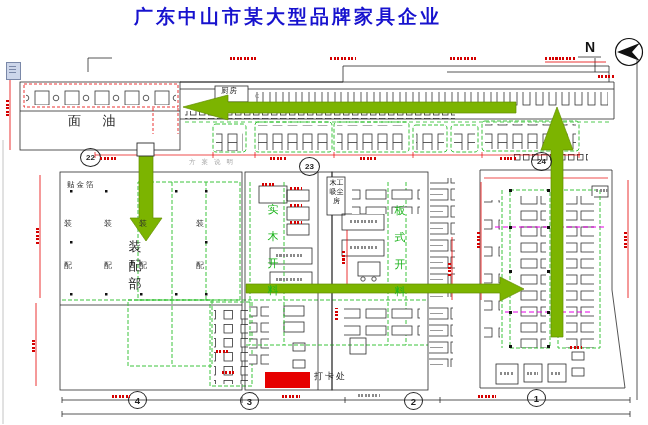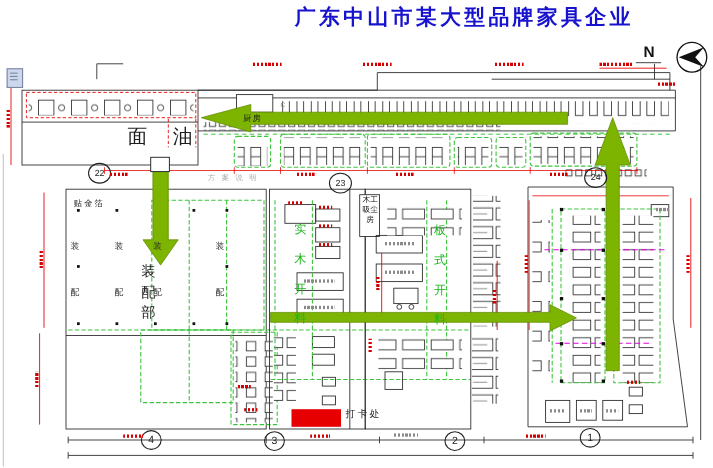--- a/index.html
+++ b/index.html
@@ -1,39 +1,39 @@
 <!DOCTYPE html>
 <html><head>
 <meta charset="utf-8">
 <style>
   html,body{margin:0;padding:0;background:#fff;}
   #stage{position:relative;width:648px;height:425px;background:#fff;overflow:hidden;
          font-family:"Liberation Sans","DejaVu Sans",sans-serif;}
   svg{position:absolute;left:0;top:0;}
   .abs{position:absolute;}
-  .title{left:0;top:5px;width:576px;text-align:right;color:#1712CE;font-weight:bold;
+  .title{left:0;top:5px;width:576px;text-align:center;color:#1712CE;font-weight:bold;
          font-size:19px;line-height:23px;letter-spacing:3px;white-space:nowrap;}
   .north{left:585px;top:39px;font-size:14px;font-weight:bold;color:#111;}
   .zlabel{color:#1c1c1c;white-space:nowrap;}
-  .paint{left:68px;top:112px;font-size:18px;letter-spacing:9px;margin-left:48px;}
-  .kitchen{left:221px;top:103px;font-size:7.5px;letter-spacing:1px;}
+  .paint{left:68px;top:112px;font-size:13px;letter-spacing:9px;}
+  .kitchen{left:221px;top:86px;font-size:7.5px;letter-spacing:1px;}
   .kmark{left:255px;top:93px;font-size:6px;color:#888;}
   .goldfoil{left:67px;top:180px;font-size:7.5px;letter-spacing:2px;}
   .dept{left:127px;top:238px;width:16px;font-size:13px;line-height:18.5px;text-align:center;
         word-break:break-all;color:#1c1c1c;}
   .amark{font-size:8px;color:#2a2a2a;}
   .engrave{left:112px;top:325px;font-size:12px;letter-spacing:13px;}
   .clockin{left:314px;top:370px;font-size:9px;letter-spacing:2px;}
   .dustroom{left:329px;top:178px;width:15px;font-size:7px;line-height:9px;text-align:center;
             word-break:break-all;color:#111;}
   .vgreen{width:14px;color:#1db41d;font-size:11px;line-height:27px;text-align:center;
           word-break:break-all;}
   .plannote{left:189px;top:158px;font-size:6.5px;letter-spacing:6px;color:#a8a8a8;}
   .marker{position:absolute;border:1.2px solid #222;border-radius:50%;
-          display:flex;align-items:center;justify-content:center;color:#222;background:transparent;}
+          display:flex;align-items:center;justify-content:center;color:#222;background:transparent;font-weight:bold;}
   .m-lg{width:19px;height:17px;font-size:8px;}
   .m-sm{width:17px;height:16px;font-size:9.5px;}
   
   .mt{position:absolute;height:3px;
       background:repeating-linear-gradient(90deg,#d40000 0 2px,transparent 2px 3.5px);}
   .mt.gray{background:repeating-linear-gradient(90deg,#8a8a8a 0 2px,transparent 2px 3.5px);}
   .mt.vert{width:3px;height:16px;
       background:repeating-linear-gradient(0deg,#d40000 0 2px,transparent 2px 3.5px);}
   .docicon{left:6px;top:62px;width:13px;height:16px;background:#cdd6ea;border:1px solid #7a88a8;}
   .docicon:before{content:"";position:absolute;left:2px;top:3px;width:7px;height:1px;background:#7a88a8;

